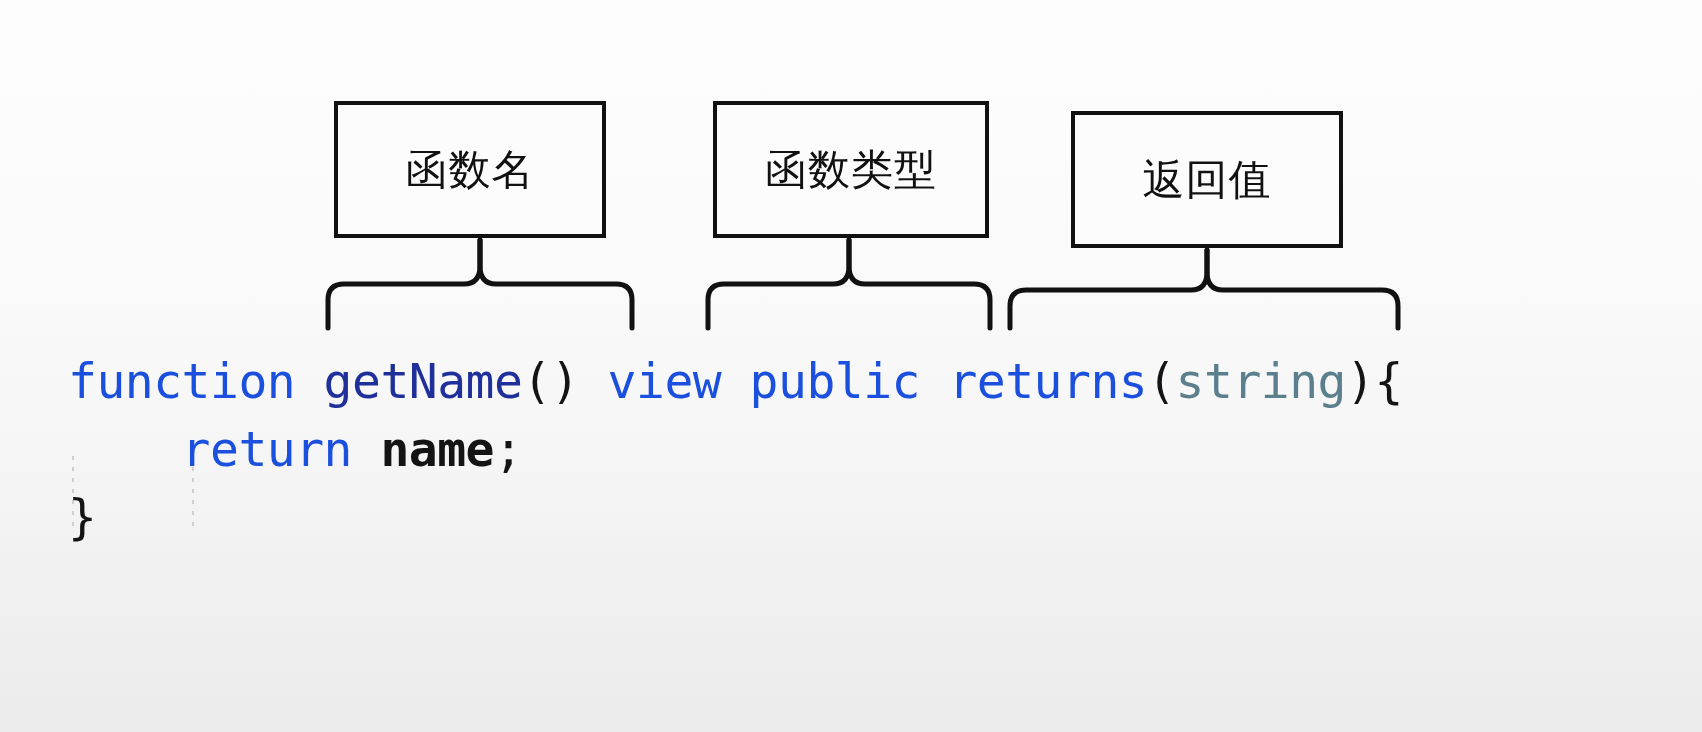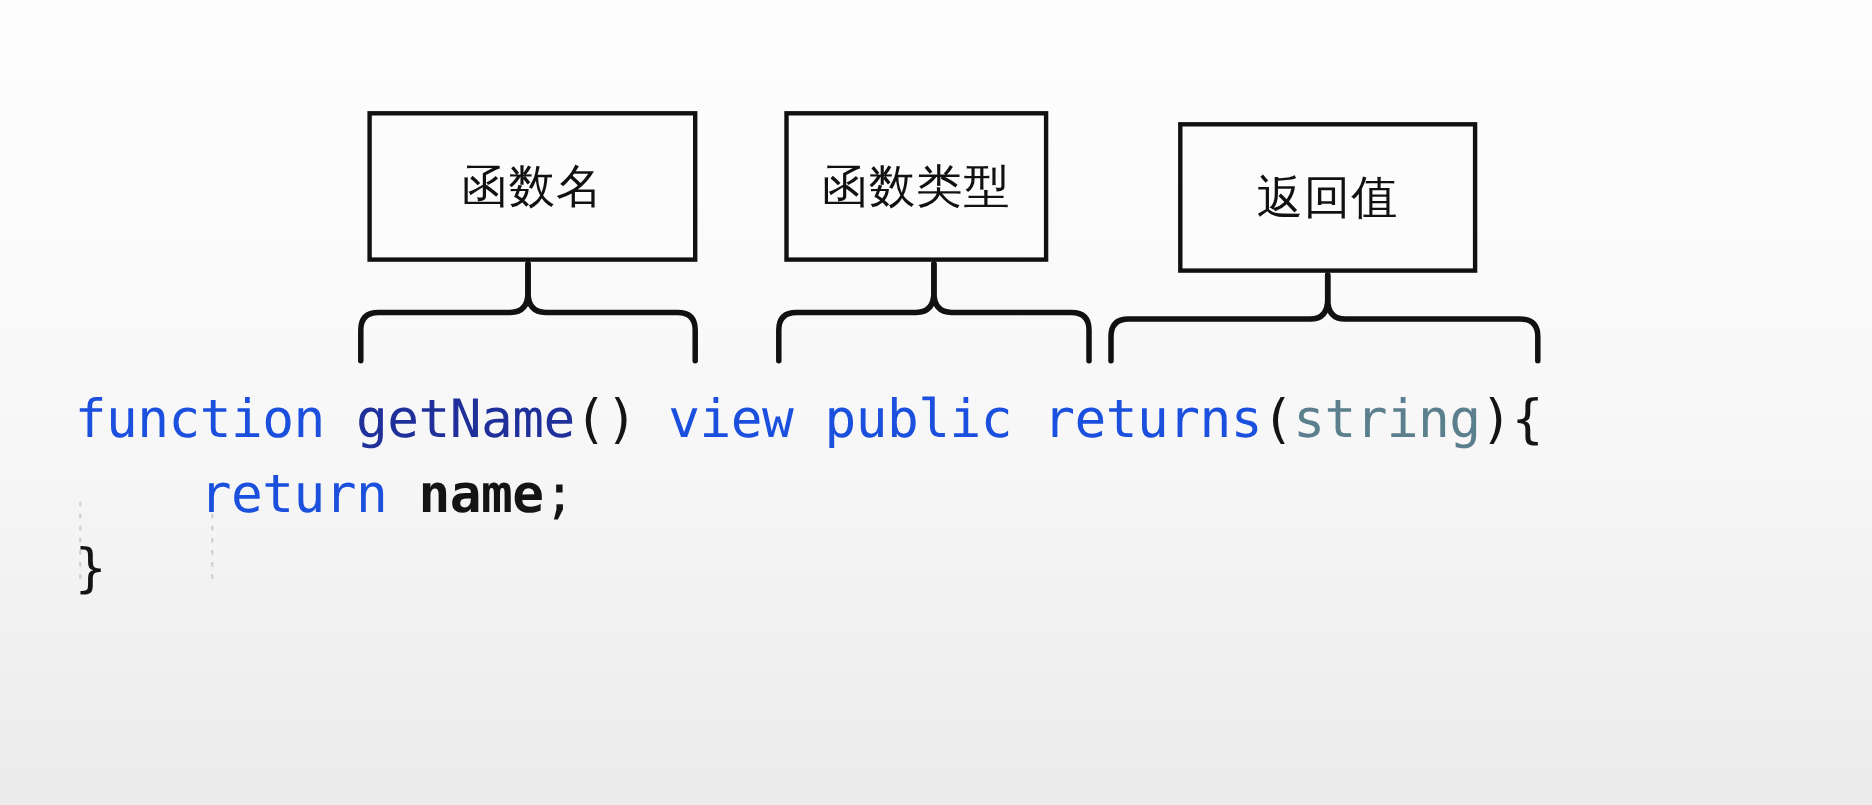--- a/index.html
+++ b/index.html
@@ -39,22 +39,22 @@
   }
   .anno-box .anno-label {
     font-family: "DejaVu Sans", "Liberation Sans", sans-serif;
     font-size: 42px;
     line-height: 1;
     color: #111111;
     letter-spacing: 1px;
     white-space: nowrap;
   }
 
-  #box-func-name  { left: 334px;  top: 101px; width: 300px; height: 137px; }
-  #box-func-type  { left: 713px;  top: 101px; width: 240px; height: 137px; }
+  #box-func-name  { left: 334px;  top: 101px; width: 272px; height: 137px; }
+  #box-func-type  { left: 713px;  top: 101px; width: 276px; height: 137px; }
   #box-return-val { left: 1071px; top: 111px; width: 272px; height: 137px; text-align: center; }
 
   
   .brace-wrap {
     position: absolute;
   }
   .brace-wrap svg {
     display: block;
     overflow: visible;
   }

